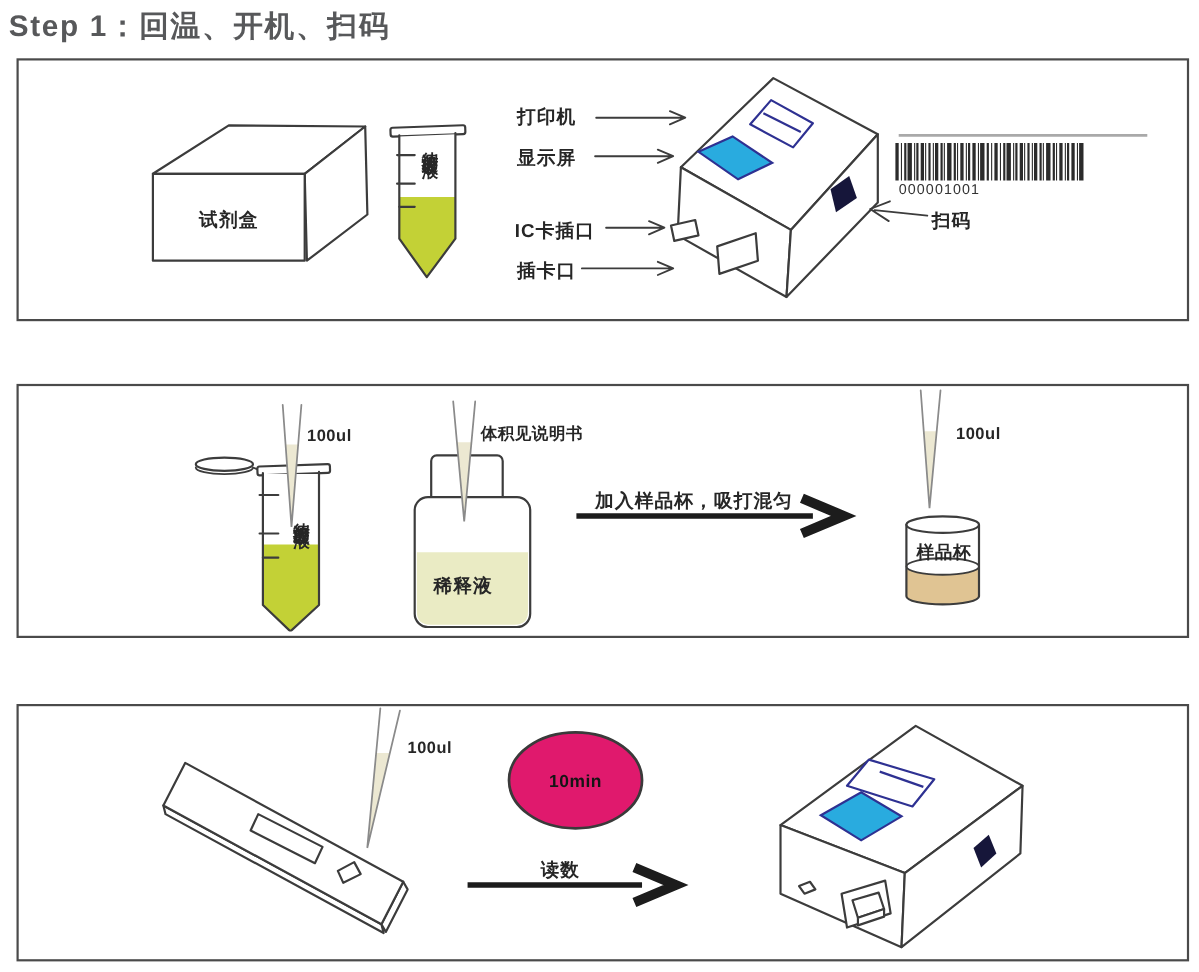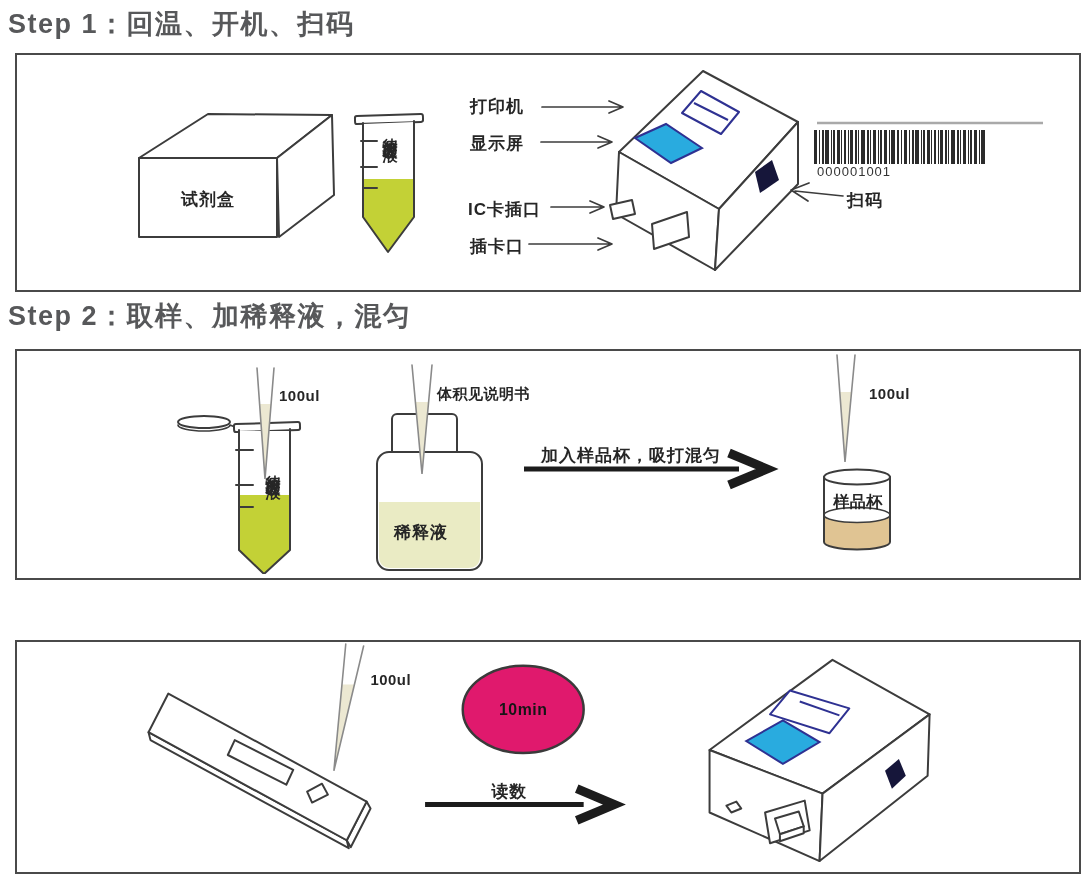--- a/index.html
+++ b/index.html
@@ -76,21 +76,20 @@
 
       <g>
         <line x1="800" y1="68" x2="1026" y2="68" stroke="#a9a9a9" stroke-width="2.5"></line>
         <line x1="797" y1="92" x2="970" y2="92" stroke="#2b2b2b" stroke-width="34" stroke-dasharray="3 2 1 2 2 1 4 2 1 1 2 2 3 1 1 2 2 2 1 1 3 2 2 1 1 2 4 2 2 1 1 2 3 2 1 1 2 2 3 2 1 1 4 2 2 2 1 2"></line>
         <text class="num" x="800" y="121">000001001</text>
       </g>
     </svg>
   </div>
   <div class="vtext" style="left:381px;top:126px;height:96px;">待测提取液</div>
 
-  <div class="step-title" style="top:298px;">Step 2：取样、加稀释液，混匀</div>
 
   <div class="frame" style="top:349px;height:227px;">
     <svg width="1058" height="223" viewBox="0 0 1058 223">
 
       <g>
         <ellipse class="fw" cx="187" cy="71" rx="26" ry="6"></ellipse>
         <path class="thin" d="M161,74 A26 6 0 0 0 213,74 L218,76"></path>
         <rect class="fw" x="217" y="72" width="66" height="8" rx="2" transform="rotate(-2 250 76)"></rect>
         <path d="M222,80 V199 L247,223 L273,199 V80 Z" fill="#fff" stroke="none"></path>
         <polygon points="222,144 273,144 273,199 247,223 222,199" fill="#c3d136"></polygon>

